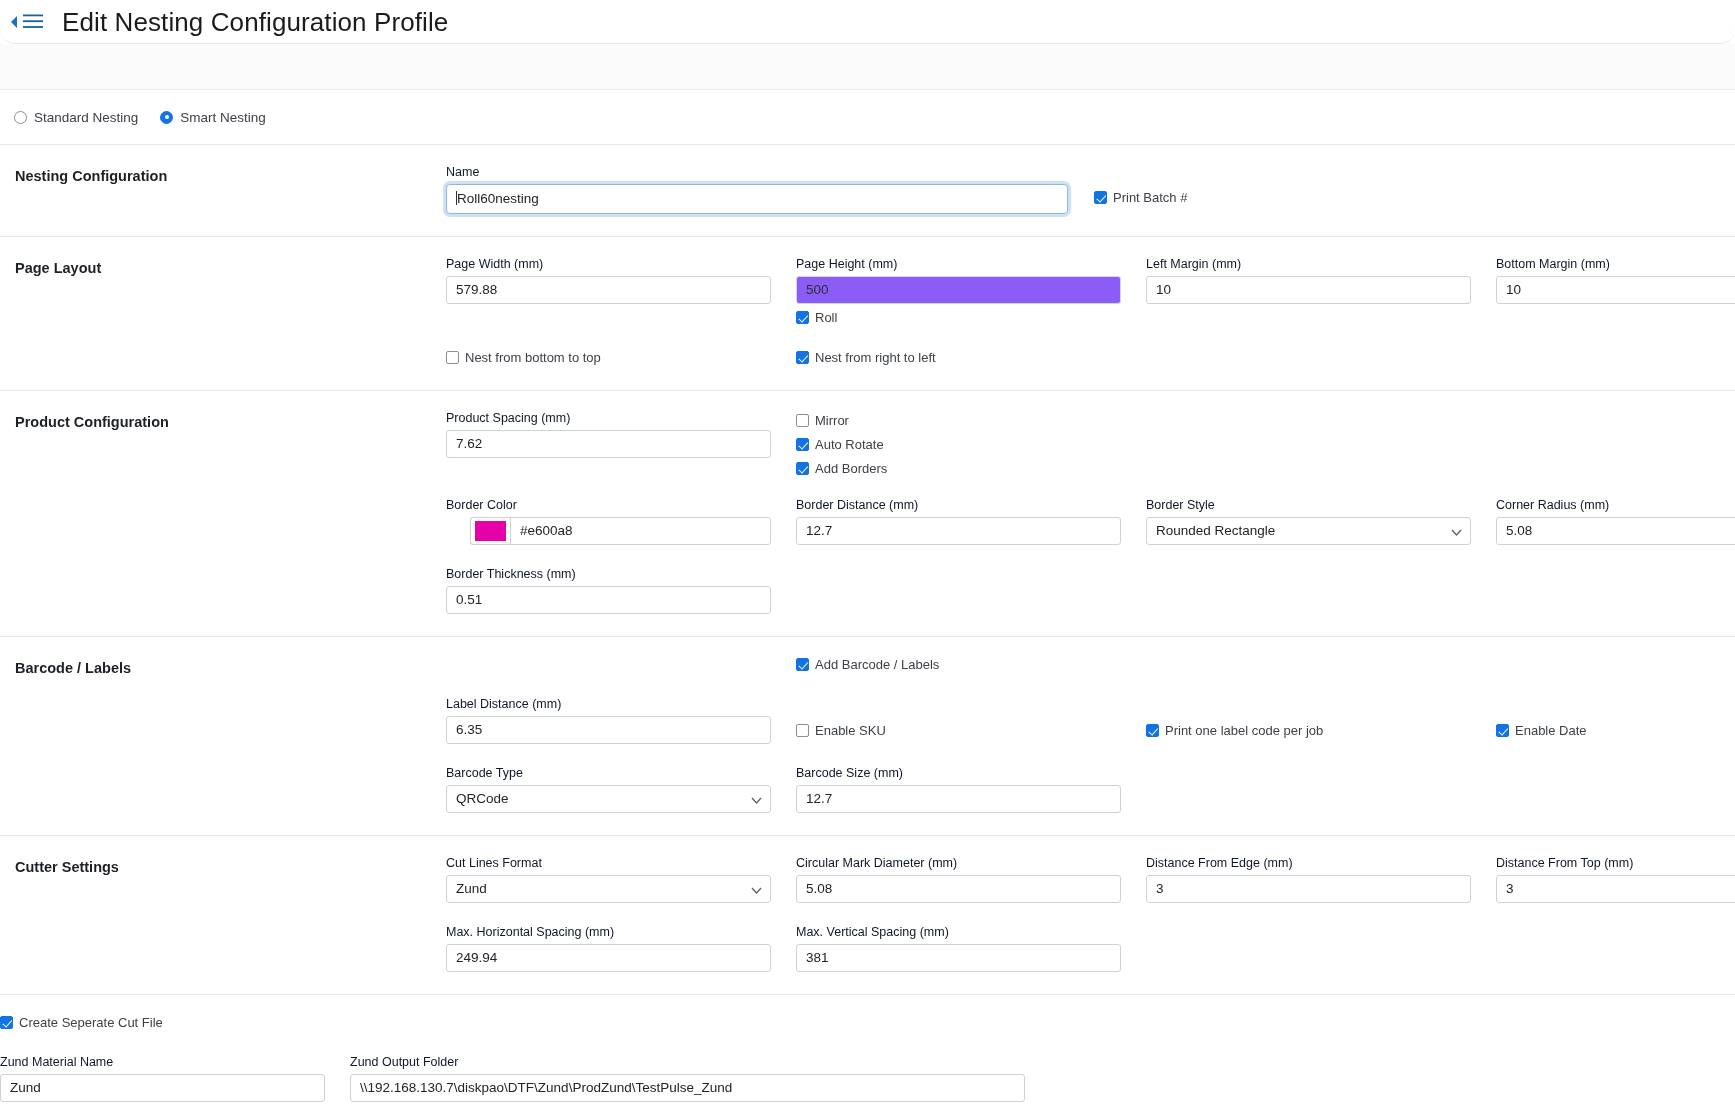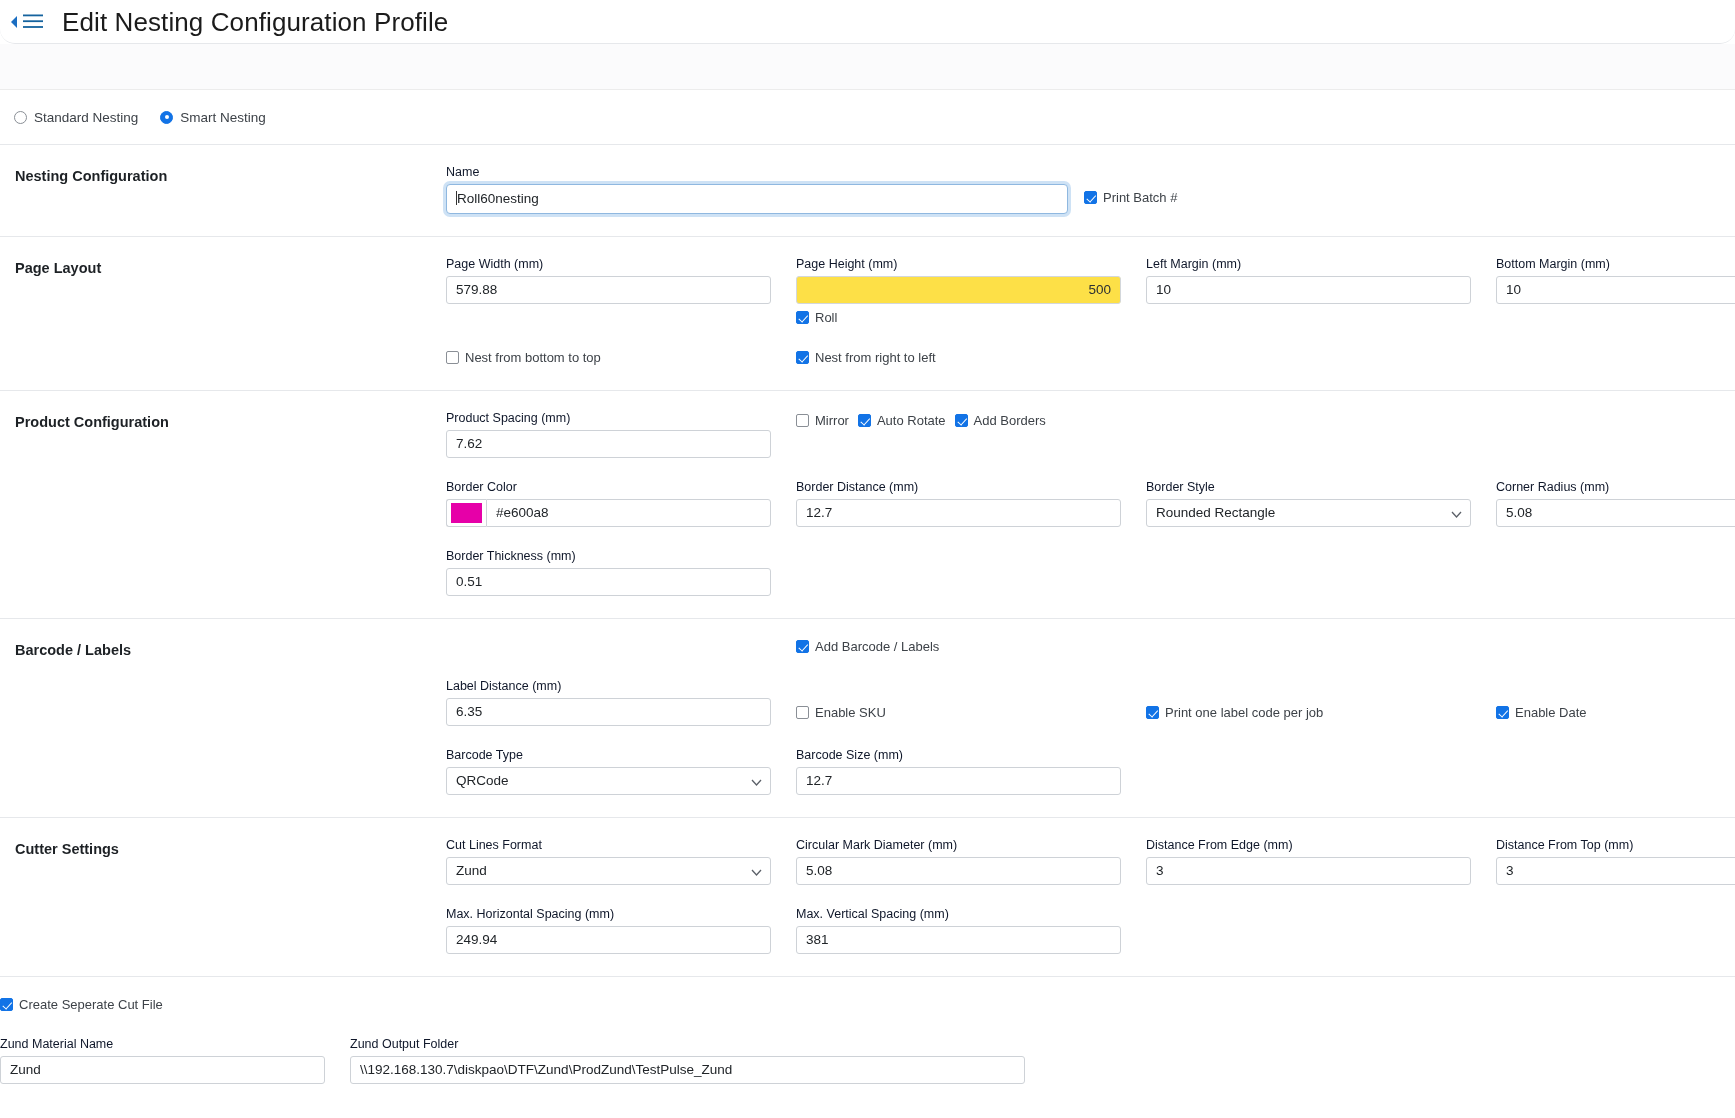--- a/index.html
+++ b/index.html
@@ -108,21 +108,21 @@
     background: #fff;
     font-size: 13.5px;
     color: #212529;
     padding: 0 9px;
     line-height: 26px;
     font-family: "Liberation Sans", sans-serif;
     display: block;
     overflow: hidden;
     white-space: nowrap;
   }
-  .fld.disabled { background: #fde047; color: #2c3034; border-color: #d3d7db; text-align: right; }
+  .fld.disabled { background: #8b5cf6; color: #2c3034; border-color: #d3d7db; }
   .fld.focused {
     border: 1px solid #8fb8e0;
     box-shadow: 0 0 0 3px rgba(146,190,232,.45);
     border-radius: 4px;
     height: 30px; line-height: 28px;
   }
   .fld.focused .caret {
     display: inline-block; width: 1px; height: 14px;
     background: #333; vertical-align: -2px; margin-right: 0px;
   }
@@ -154,38 +154,38 @@
     border: solid #fff;
     border-width: 0 1.8px 1.8px 0;
     transform: rotate(42deg);
   }
   .cb .cl { font-size: 13px; color: #3d4248; line-height: 15px; white-space: nowrap; }
   .row-gap-md { height: 22px; }
 
   
   .name-row { display: flex; align-items: flex-end; }
   .name-col { width: 622px; flex: 0 0 622px; }
-  .name-side { padding-left: 16px; padding-bottom: 6px; }
-
-  
-  .colorwrap { display: flex; align-items: stretch; }
+  .name-side { padding-left: 26px; padding-bottom: 6px; }
+
+  
+  .colorwrap { display: flex; align-items: stretch; margin-left: 24px; }
   .swatch {
     width: 40px; height: 28px;
     border: 1px solid #ced2d7;
     border-right: none;
     border-radius: 3px 0 0 3px;
     padding: 3px 4px;
     background: #fff;
     flex: 0 0 40px;
     cursor: pointer;
   }
   .swatch i { display: block; width: 100%; height: 100%; }
   .colorwrap .fld { border-radius: 0 3px 3px 0; }
 
-  .chk-col { padding-top: 2px; display: flex; flex-direction: row; gap: 9px; }
+  .chk-col { padding-top: 2px; display: flex; flex-direction: column; gap: 9px; }
   .inline-chk { display: flex; align-items: center; height: 28px; }
 </style>
 </head>
 <body>
 
 <div class="topbar">
   <div class="back-caret">
     <svg width="9" height="14" viewBox="0 0 9 14">
         <path d="M8 1 L2 7 L8 13 Z" fill="#1b6ec2"></path>
       </svg>

